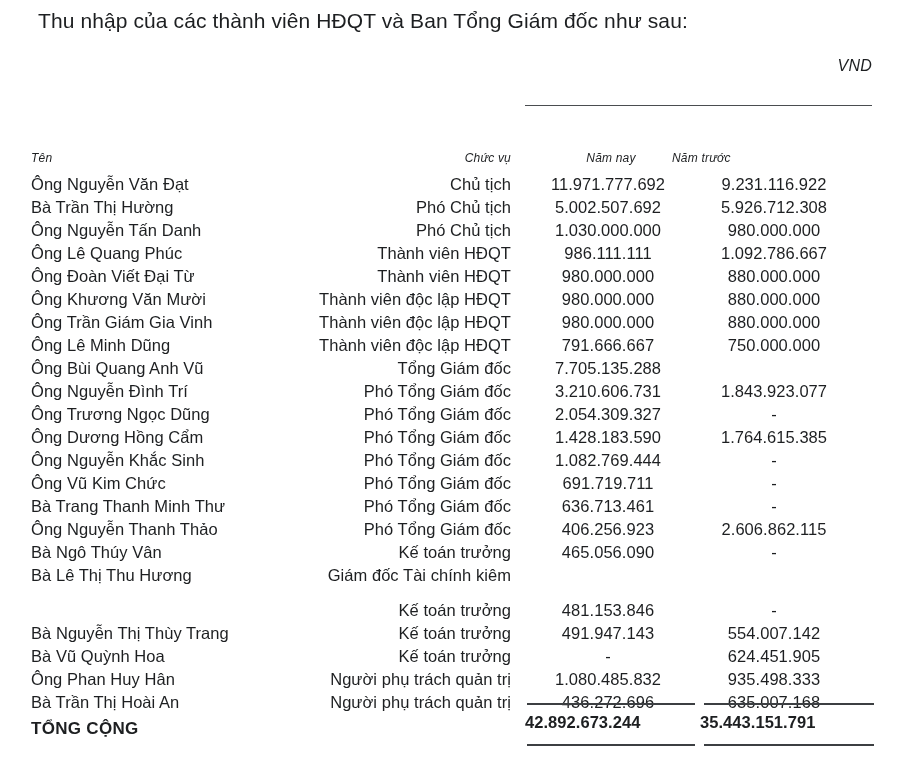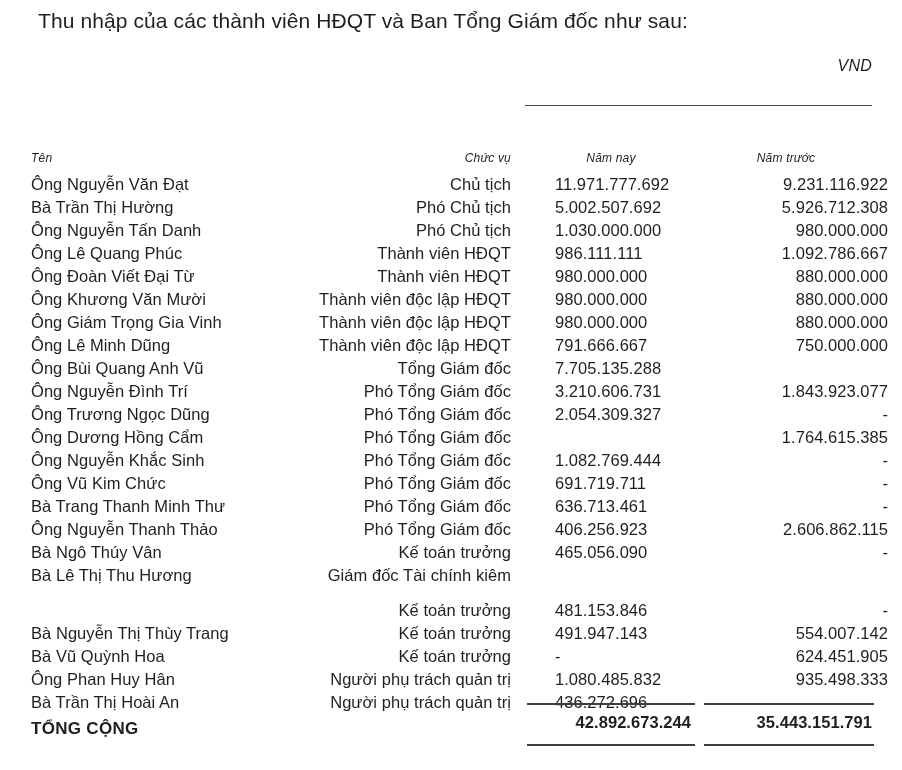--- a/index.html
+++ b/index.html
@@ -70,21 +70,21 @@
     position: absolute;
     top: 115px;
     font-size: 12px;
     font-style: italic;
     letter-spacing: 0.2px;
     margin-top: 36px;
   }
   .ch-name  { left: 31px;  text-align: left; }
   .ch-role  { left: 330px; width: 181px; text-align: right; }
   .ch-cur   { left: 525px; width: 172px; text-align: center; }
-  .ch-prev  { left: 700px; width: 172px; text-align: center; }
+  .ch-prev  { left: 672px; width: 172px; text-align: left; }
 
   
   .tbl {
     position: absolute;
     left: 0;
     top: 173px;
     width: 788px;
   }
   .row {
     position: relative;
@@ -95,22 +95,22 @@
   .row.spacer { height: 12px; line-height: 12px; }
 
   .c-name, .c-role, .c-cur, .c-prev {
     position: absolute;
     top: 0;
     font-size: 16.5px;
     letter-spacing: 0.05px;
   }
   .c-name { left: 31px; text-align: left; }
   .c-role { left: 250px; width: 261px; text-align: right; }
-  .c-cur  { left: 555px; width: 166px; text-align: left; }
-  .c-prev { left: 716px; width: 172px; text-align: right; }
+  .c-cur  { left: 525px; width: 166px; text-align: center; }
+  .c-prev { left: 688px; width: 172px; text-align: center; }
 
   
   .rule-top-cur, .rule-top-prev,
   .rule-bot-cur, .rule-bot-prev {
     position: absolute;
     height: 2px;
     background: #3c3f42;
   }
   .rule-top-cur  { left: 527px; width: 168px; top: 703px; }
   .rule-top-prev { left: 704px; width: 170px; top: 703px; }
@@ -123,21 +123,20 @@
     top: 719px;
     font-size: 17px;
     font-weight: bold;
     letter-spacing: 0.3px;
   }
   .total-cur, .total-prev {
     position: absolute;
     top: 713px;
     font-size: 16.5px;
     font-weight: bold;
-    text-align: right;
     letter-spacing: 0.05px;
   }
   .total-cur  { left: 525px; width: 166px; }
   .total-prev { left: 700px; width: 172px; }
 </style>
 </head>
 <body>
 
 <div class="page">
 
@@ -183,21 +182,21 @@
         <div class="c-cur">980.000.000</div>
         <div class="c-prev">880.000.000</div>
       </div>
       <div class="row">
         <div class="c-name">Ông Khương Văn Mười</div>
         <div class="c-role">Thành viên độc lập HĐQT</div>
         <div class="c-cur">980.000.000</div>
         <div class="c-prev">880.000.000</div>
       </div>
       <div class="row">
-        <div class="c-name">Ông Giám Trọng Gia Vinh</div>
+        <div class="c-name">Ông Trần Giám Gia Vinh</div>
         <div class="c-role">Thành viên độc lập HĐQT</div>
         <div class="c-cur">980.000.000</div>
         <div class="c-prev">880.000.000</div>
       </div>
       <div class="row">
         <div class="c-name">Ông Lê Minh Dũng</div>
         <div class="c-role">Thành viên độc lập HĐQT</div>
         <div class="c-cur">791.666.667</div>
         <div class="c-prev">750.000.000</div>
       </div>
@@ -214,20 +213,21 @@
       </div>
       <div class="row">
         <div class="c-name">Ông Trương Ngọc Dũng</div>
         <div class="c-role">Phó Tổng Giám đốc</div>
         <div class="c-cur">2.054.309.327</div>
         <div class="c-prev">-</div>
       </div>
       <div class="row">
         <div class="c-name">Ông Dương Hồng Cẩm</div>
         <div class="c-role">Phó Tổng Giám đốc</div>
+        <div class="c-cur">1.428.183.590</div>
         <div class="c-prev">1.764.615.385</div>
       </div>
       <div class="row">
         <div class="c-name">Ông Nguyễn Khắc Sinh</div>
         <div class="c-role">Phó Tổng Giám đốc</div>
         <div class="c-cur">1.082.769.444</div>
         <div class="c-prev">-</div>
       </div>
       <div class="row">
         <div class="c-name">Ông Vũ Kim Chức</div>
@@ -281,20 +281,21 @@
       <div class="row">
         <div class="c-name">Ông Phan Huy Hân</div>
         <div class="c-role">Người phụ trách quản trị</div>
         <div class="c-cur">1.080.485.832</div>
         <div class="c-prev">935.498.333</div>
       </div>
       <div class="row">
         <div class="c-name">Bà Trần Thị Hoài An</div>
         <div class="c-role">Người phụ trách quản trị</div>
         <div class="c-cur">436.272.696</div>
+        <div class="c-prev">635.007.168</div>
       </div>
     </div>
 
   <div class="rule-top-cur"></div>
   <div class="rule-top-prev"></div>
 
   <div class="total-label">TỔNG CỘNG</div>
   <div class="total-cur">42.892.673.244</div>
   <div class="total-prev">35.443.151.791</div>
 

